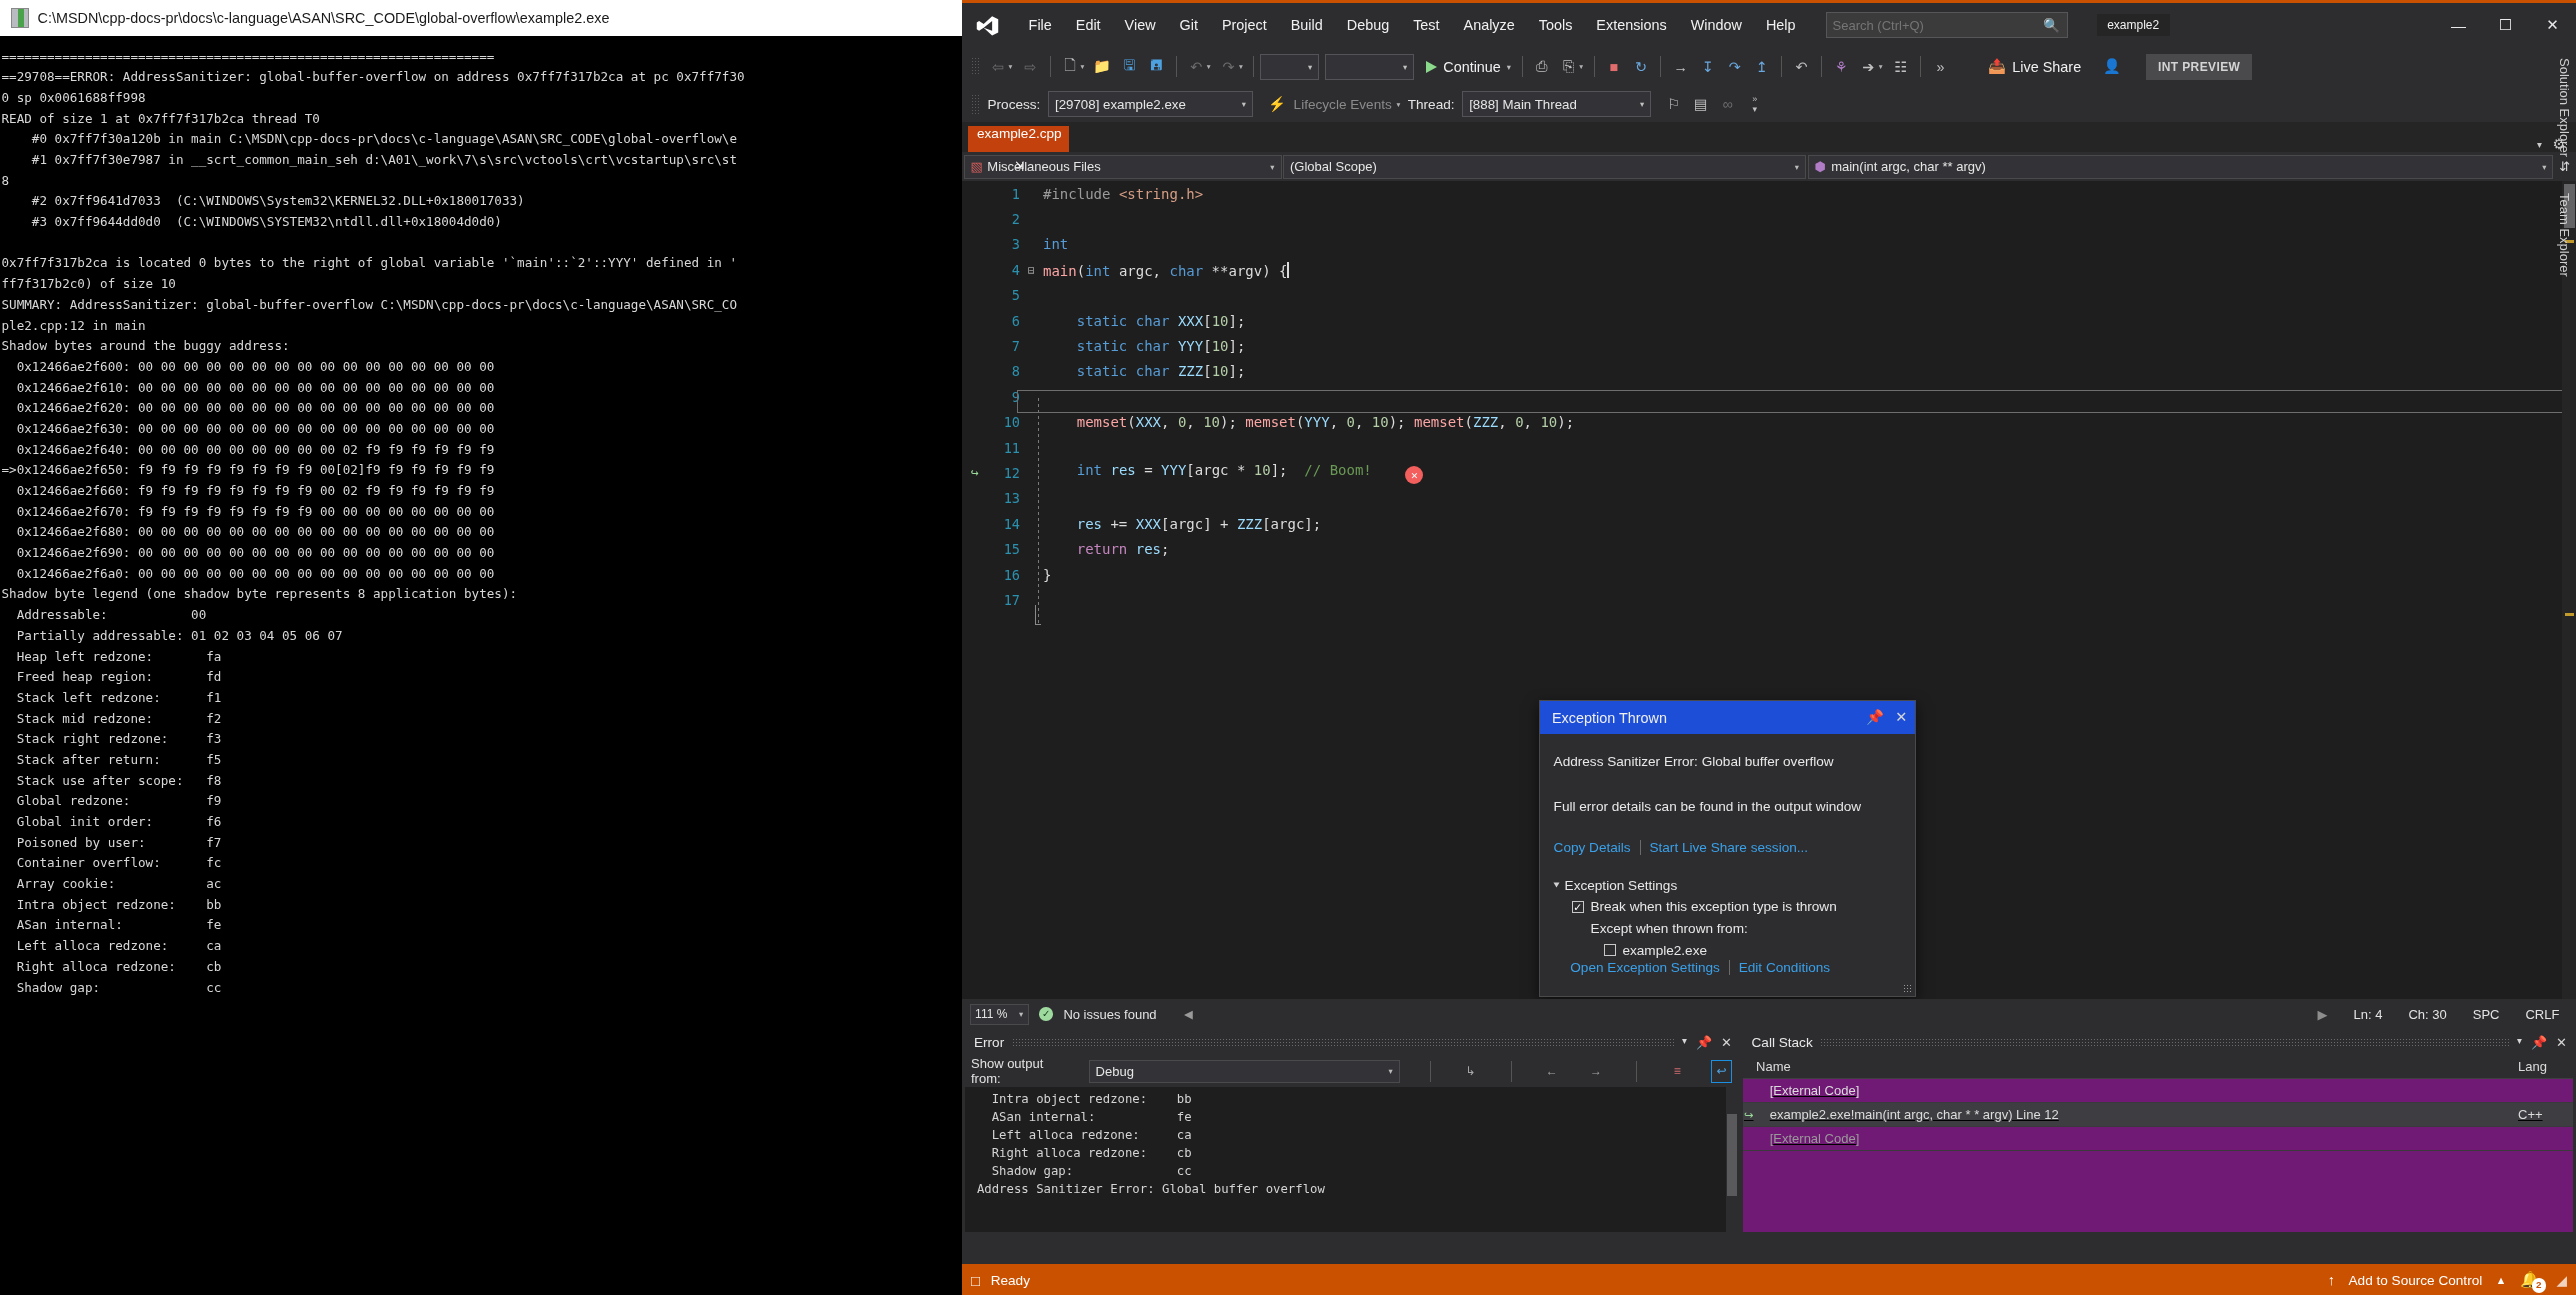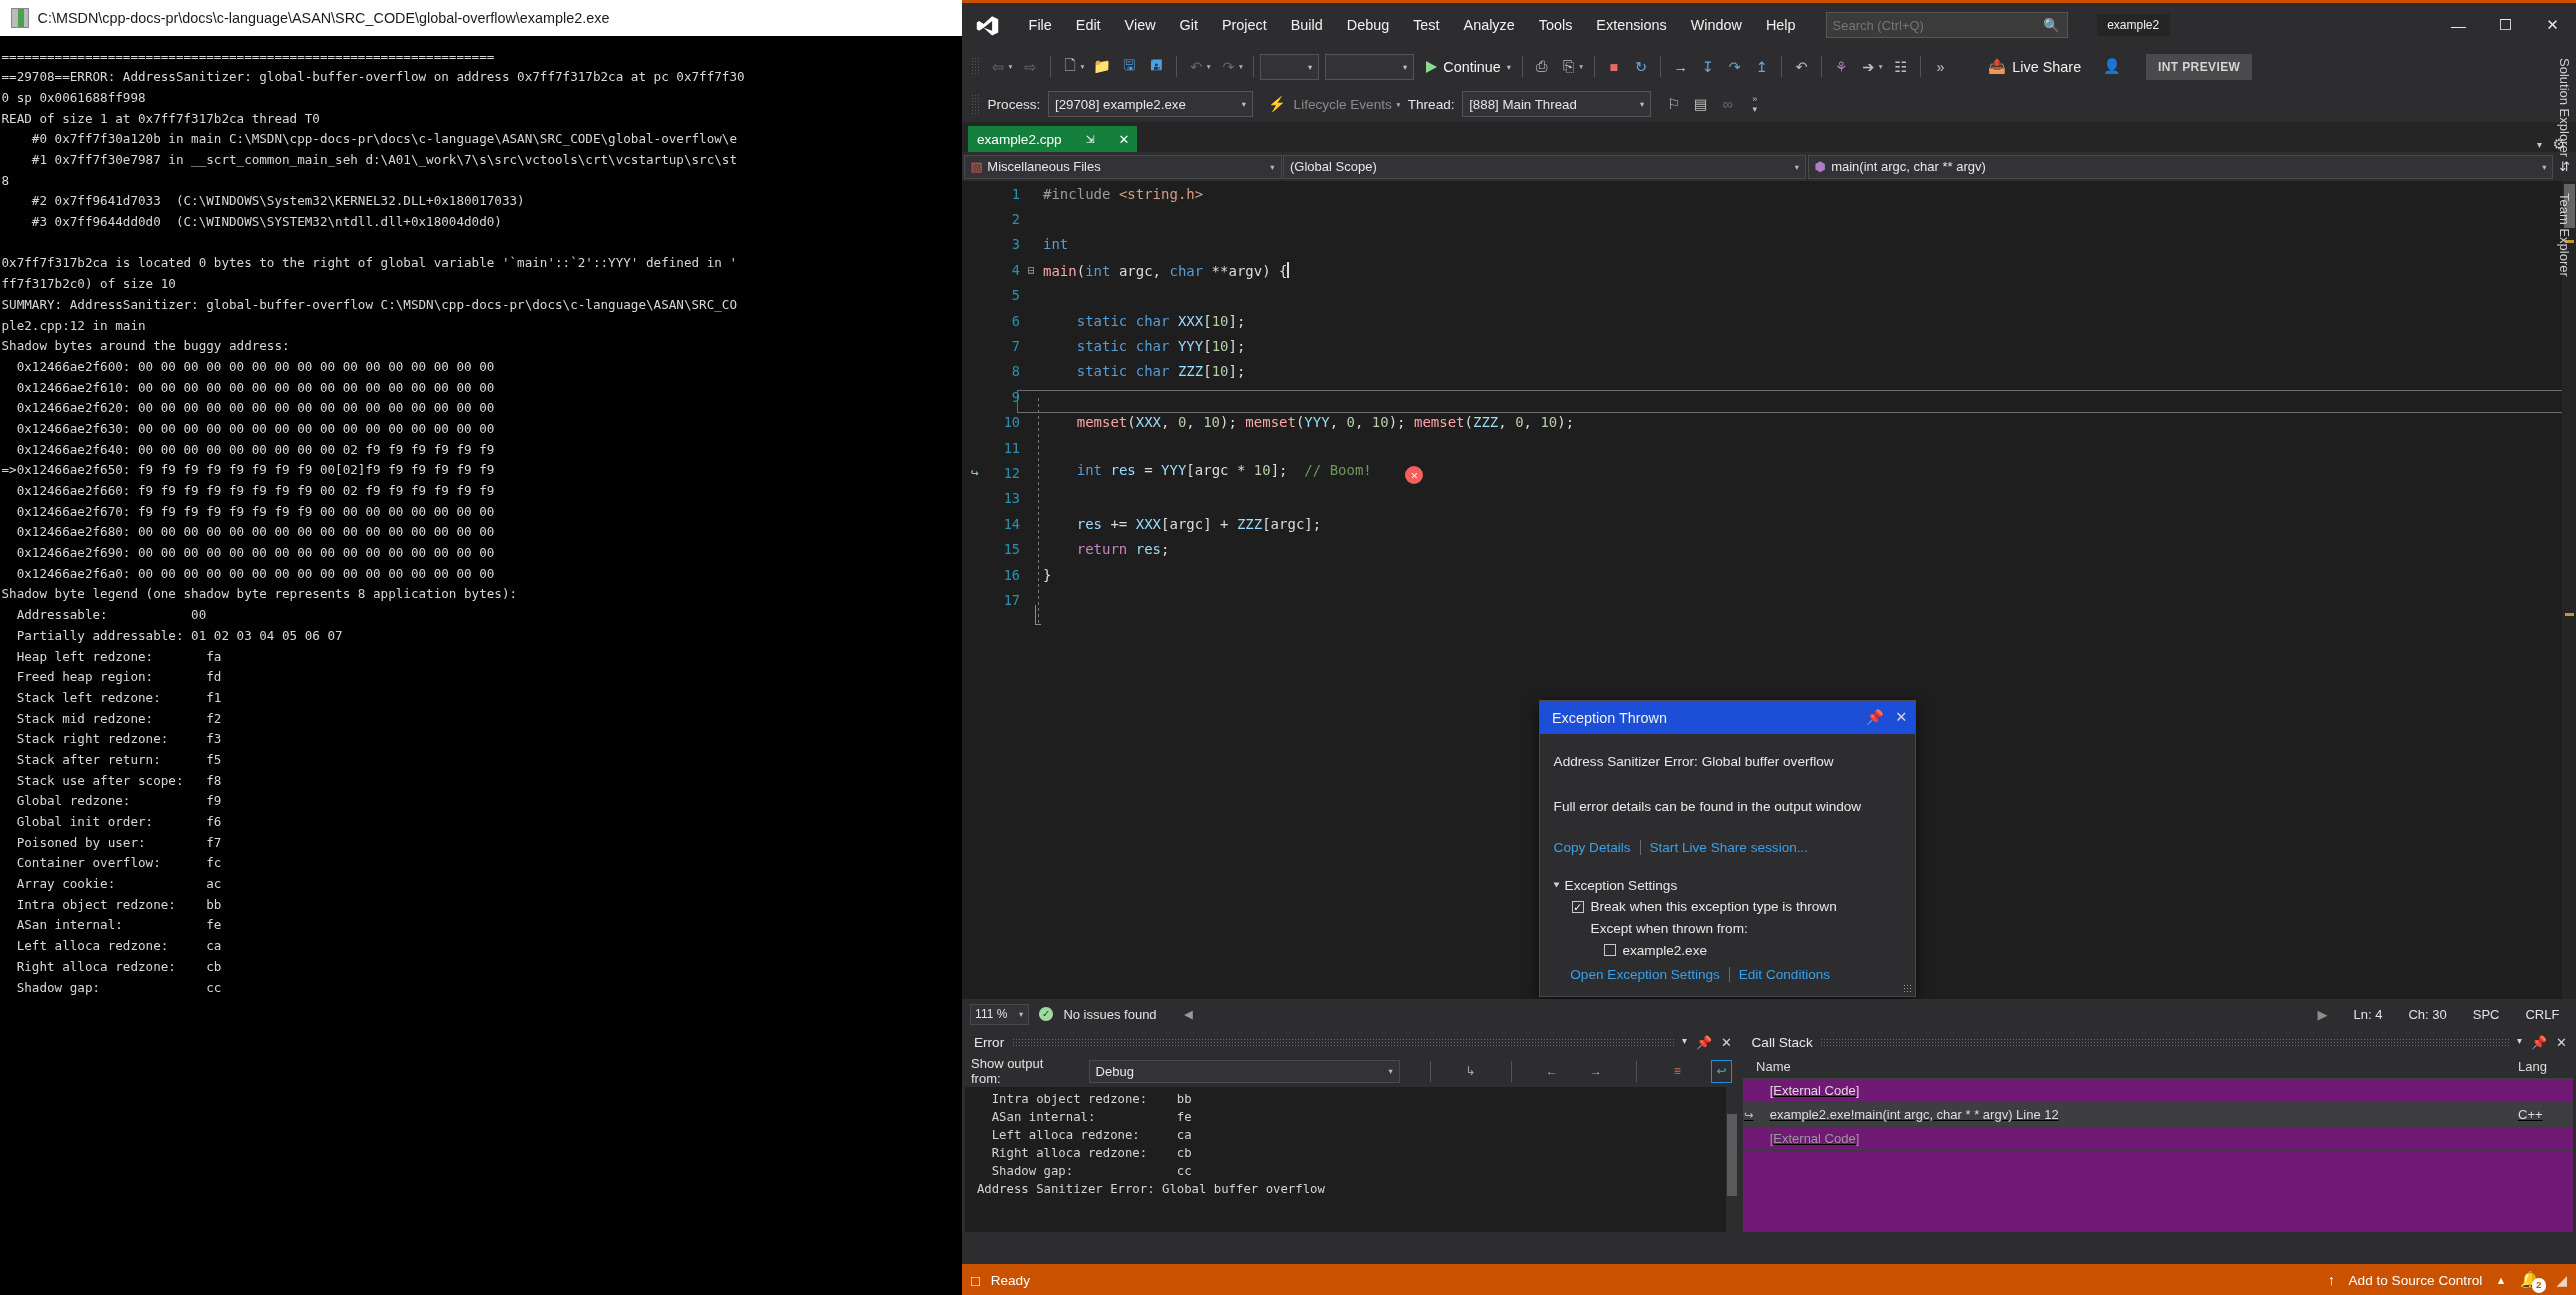--- a/index.html
+++ b/index.html
@@ -46,21 +46,21 @@
            padding:0 6px; color:#e6e6e6; font-size:13.3px; position:relative; }
   .combo .cv { flex:1; white-space:nowrap; overflow:hidden; }
   .combo .ar { font-size:8.3px; color:#c0c0c0; margin-left:6px; }
   .contbtn { display:flex; align-items:center; gap:6px; color:#f1f1f1; font-size:14.4px; padding:0 4.5px; }
   .play { width:0;height:0;border-left:11.4px solid #8bd98b;border-top:6.8px solid transparent;border-bottom:6.8px solid transparent; }
   .lbl { color:#e4e4e4; font-size:13.6px; margin:0 7.6px 0 3px; white-space:nowrap; }
   .lbl.dim { color:#8a8a8a; }
 
   
   .tabstrip { height:30px; background:#252526; display:flex; align-items:flex-end; padding-left:6px; position:relative; }
-  .tab { background:#15803d; color:#fff; font-size:13.6px; height:26px; display:flex; align-items:center; gap:24px; padding:0 7.6px 0 9px; }
+  .tab { background:#c2410c; color:#fff; font-size:13.6px; height:26px; display:flex; align-items:center; gap:18px; padding:0 7.6px 0 9px;flex-direction:column; }
   .tab .pin { font-size:10.6px; }
   .tab .x { font-size:13px; }
   .tabstrip-right { margin-left:auto; display:flex; align-items:center; gap:10.6px; padding-right:10.6px; color:#c9c9c9; }
 
   
   .navbar { height:29px; background:#2d2d30; display:flex; align-items:center; gap:1.5px; padding:0 1.5px; }
   .navsel { height:24px; background:#333337; border:0.8px solid #4a4a4d; display:flex; align-items:center;
             padding:0 6px; color:#e6e6e6; font-size:13px; }
   .navsel .ar { margin-left:auto; font-size:8.3px; color:#bbb; padding-left:6px; }
 
@@ -465,21 +465,21 @@
               <span class="cb">✓</span>
               <span>Break when this exception type is thrown</span>
             </div>
             <div class="cbrow" style="margin-left:37px">
               <span>Except when thrown from:</span>
             </div>
             <div class="cbrow" style="margin-left:50px">
               <span class="cb"></span>
               <span>example2.exe</span>
             </div>
-            <div class="linkrow" style="margin-top:9px;margin-left:16.7px">
+            <div class="linkrow" style="margin-top:2px;margin-left:16.7px">
               <span class="lnk">Open Exception Settings</span>
               <span class="vsep"></span>
               <span class="lnk">Edit Conditions</span>
             </div>
           </div>
         </div>
         <div class="resize-grip"></div>
       </div>
     </div>
 

